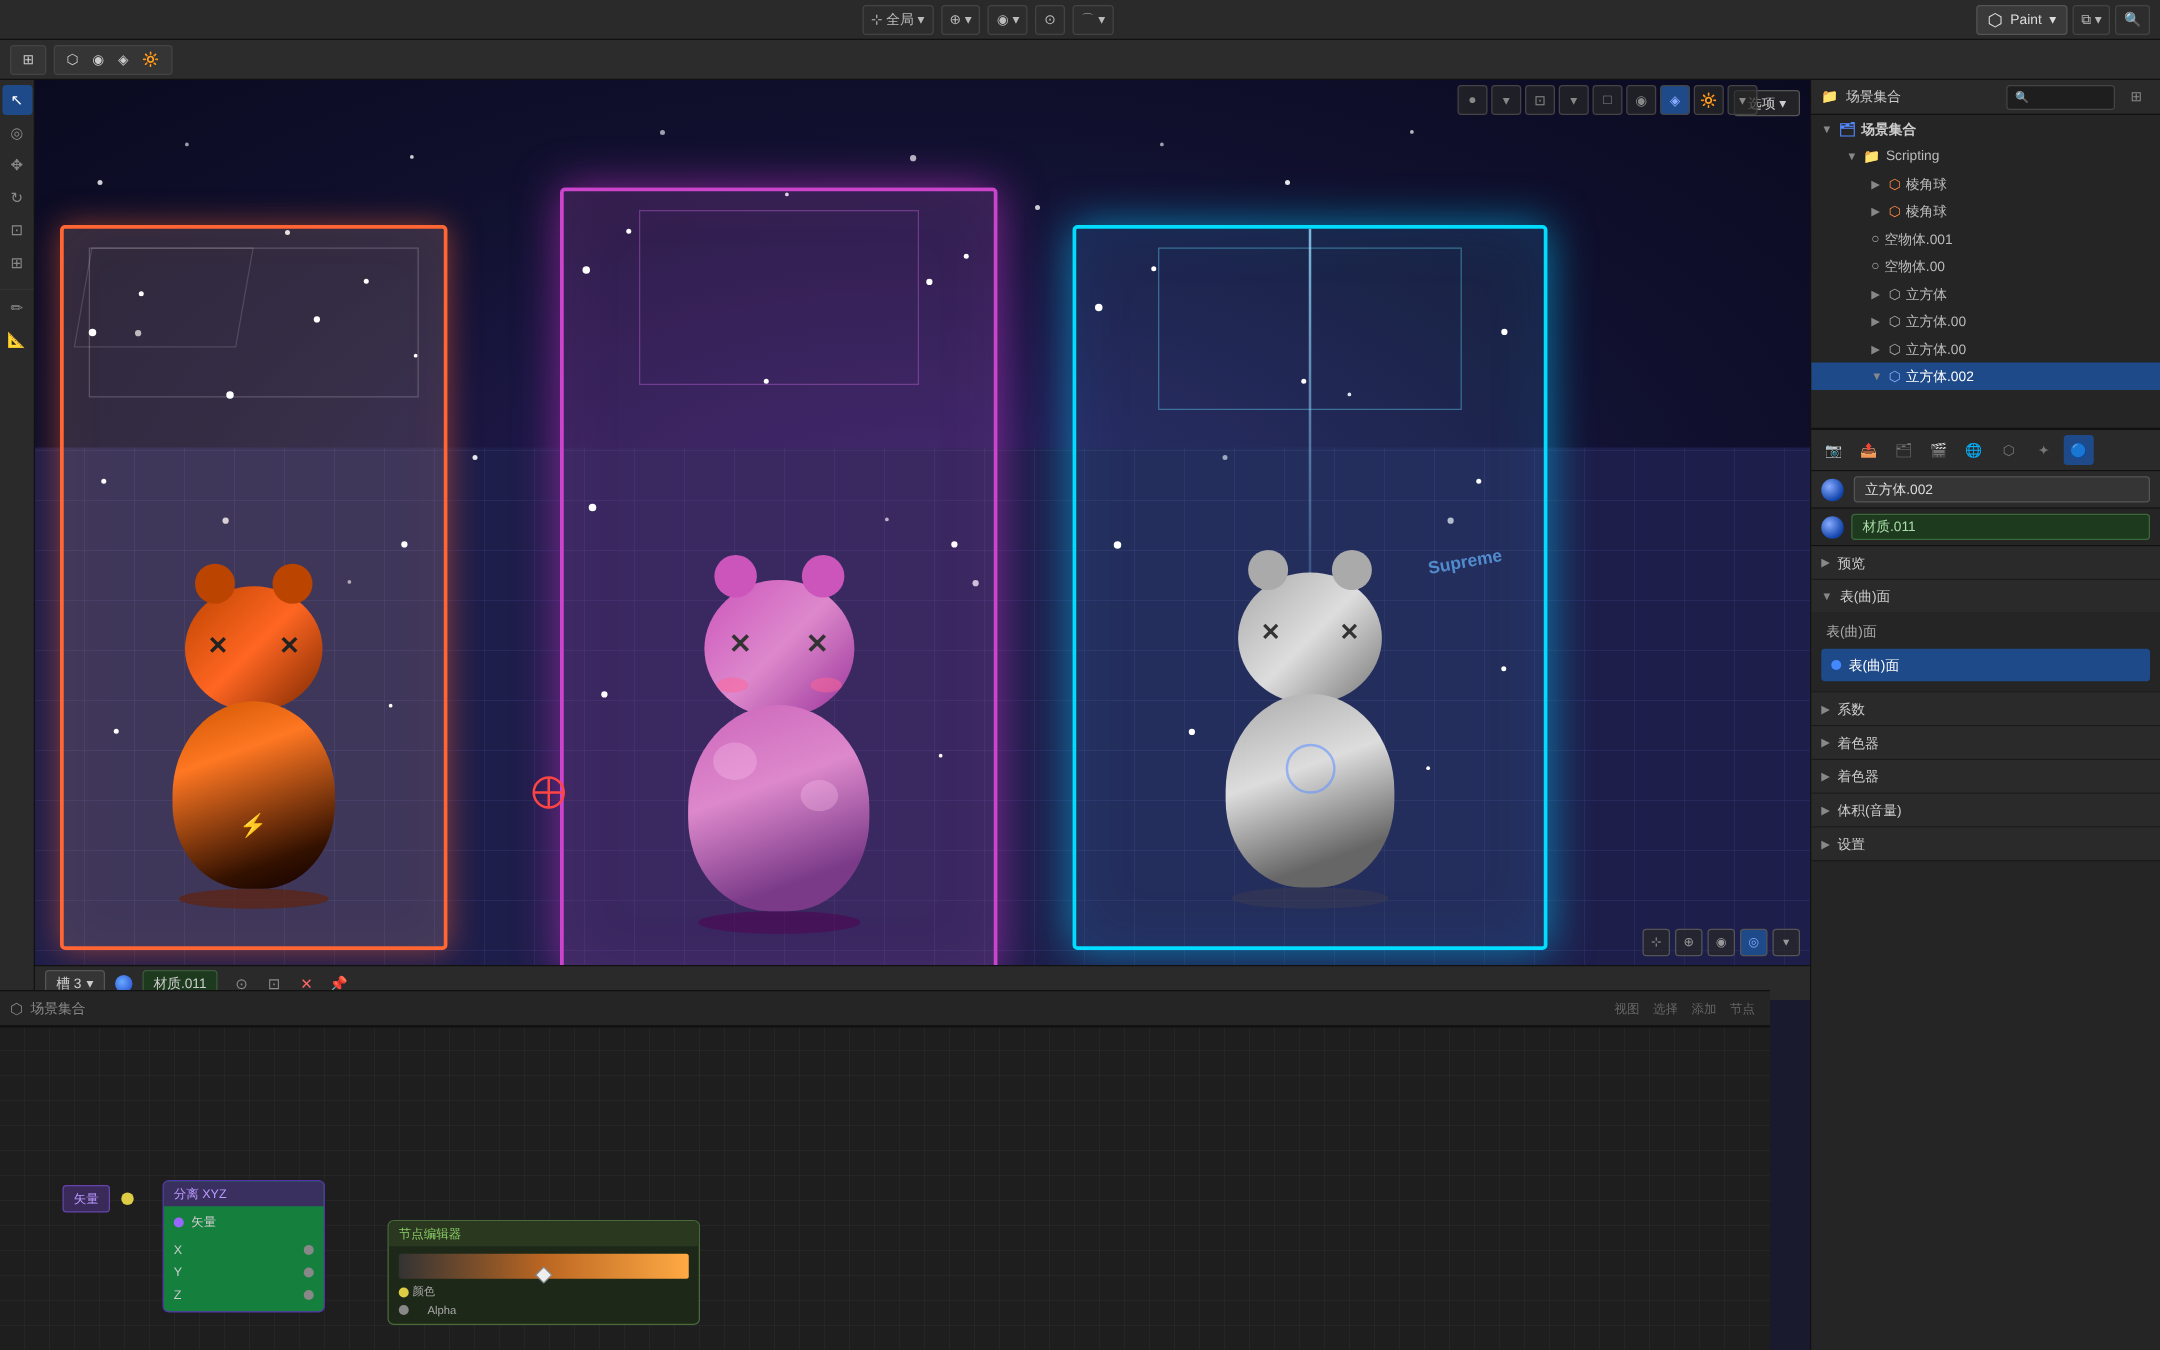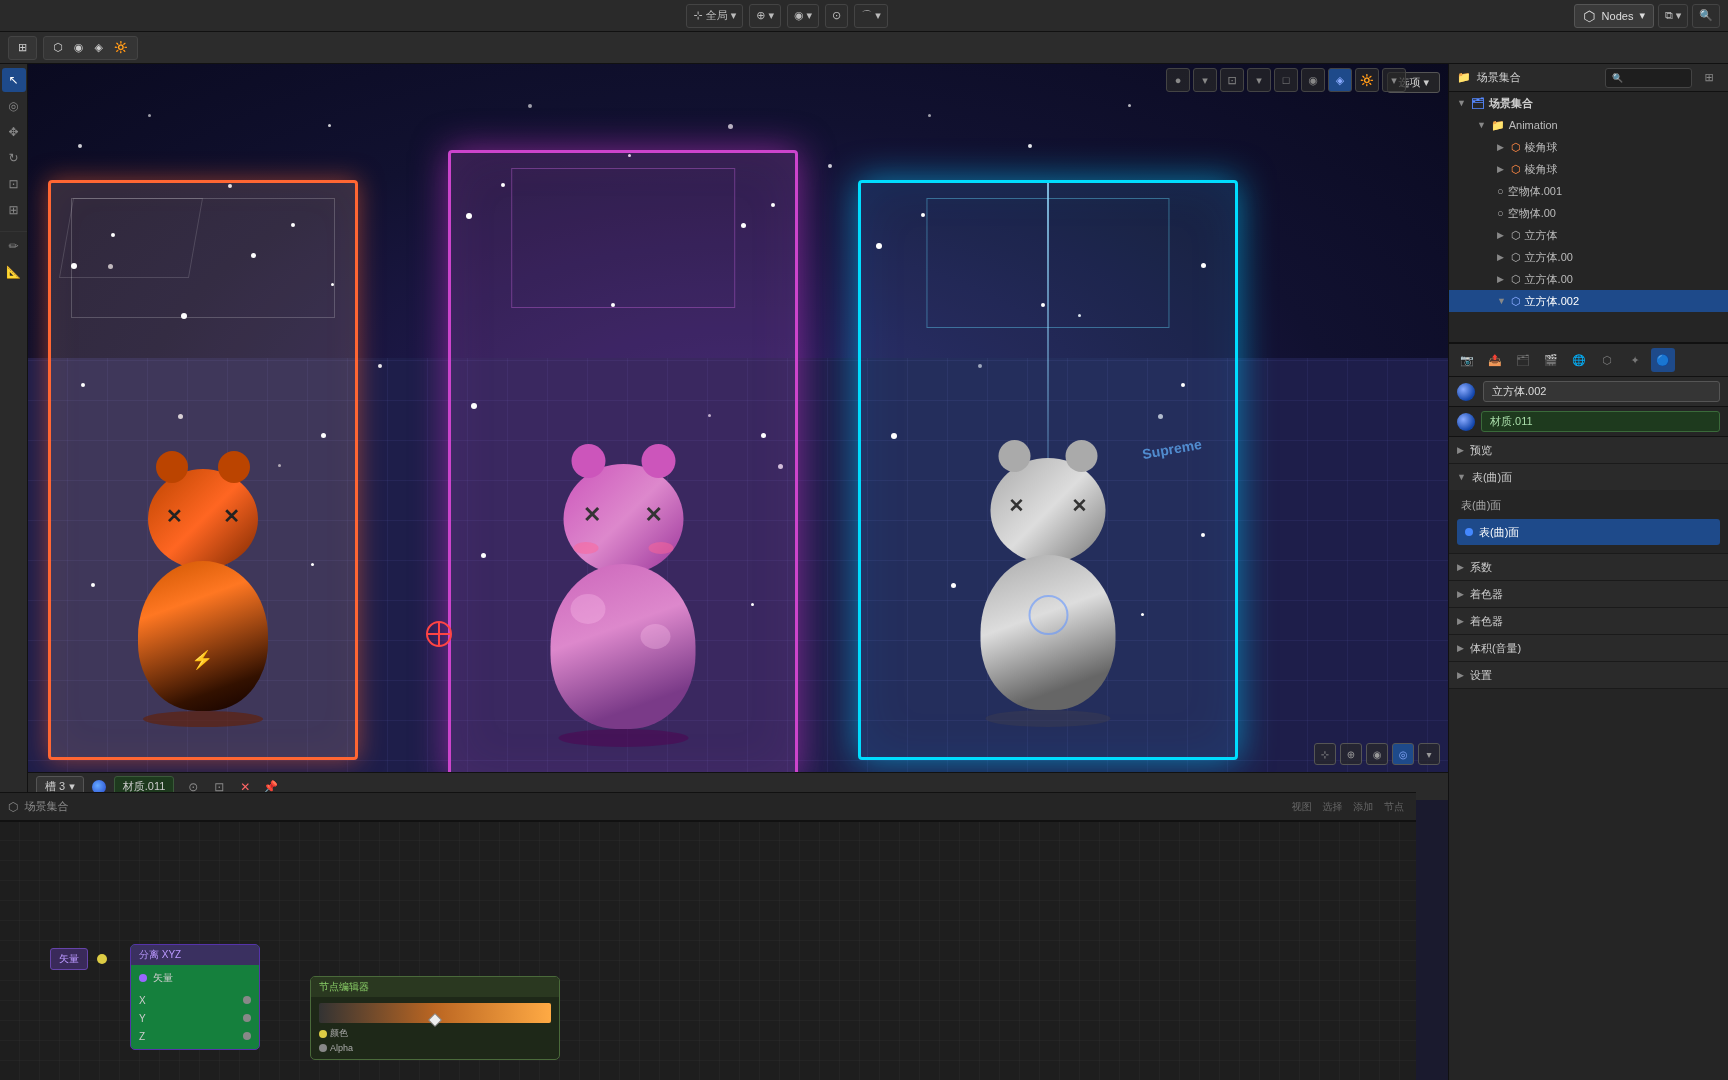--- a/index.html
+++ b/index.html
@@ -692,21 +692,21 @@
     </div>
     <div class="tool-group">
       <span>⌒</span>
       <span>▾</span>
     </div>
   </div>
 
   <div class="top-right-area">
     <div class="scene-name-box">
       <span style="font-size:14px;">⬡</span>
-      <span>Nodes</span>
+      <span>Paint</span>
       <span>▾</span>
     </div>
     <div class="tool-group">
       <span>⧉</span>
       <span>▾</span>
     </div>
     <div class="tool-group">
       <span>🔍</span>
     </div>
   </div>
@@ -944,21 +944,21 @@
       <div class="outliner-item collection">
         <span class="tree-arrow">▼</span>
         <span style="color:#5588ff;font-size:11px;">🗂</span>
         <span>场景集合</span>
       </div>
 
       <div class="outliner-item">
         <span class="tree-indent"></span>
         <span class="tree-arrow">▼</span>
         <span style="color:#5588ff;font-size:11px;">📁</span>
-        <span>Animation</span>
+        <span>Scripting</span>
       </div>
 
       <div class="outliner-item">
         <span class="tree-indent"></span>
         <span class="tree-indent"></span>
         <span class="tree-arrow">▶</span>
         <span style="color:#ff8844;font-size:11px;">⬡</span>
         <span>棱角球</span>
       </div>
       <div class="outliner-item">
@@ -1135,21 +1135,21 @@
       </div>
 
       <div class="ramp-port-row">
         <div style="display:flex;align-items:center;gap:3px;">
           <span style="width:8px;height:8px;background:#ddcc44;border-radius:50%;display:inline-block;"></span>
           <span>颜色</span>
         </div>
       </div>
       <div style="height:3px;"></div>
       <div class="ramp-port-row">
-        <div style="display:flex;align-items:center;gap:3px;">
+        <div style="display:flex;align-items:center;gap:15px;">
           <span style="width:8px;height:8px;background:#888;border-radius:50%;display:inline-block;"></span>
           <span>Alpha</span>
         </div>
       </div>
     </div>
   </div>
 
   <svg class="connection-svg">
 
     <path d="M 260 170 C 290 170, 310 210, 340 210" stroke="#ddcc44" stroke-width="2" fill="none" opacity="0.6"></path>

